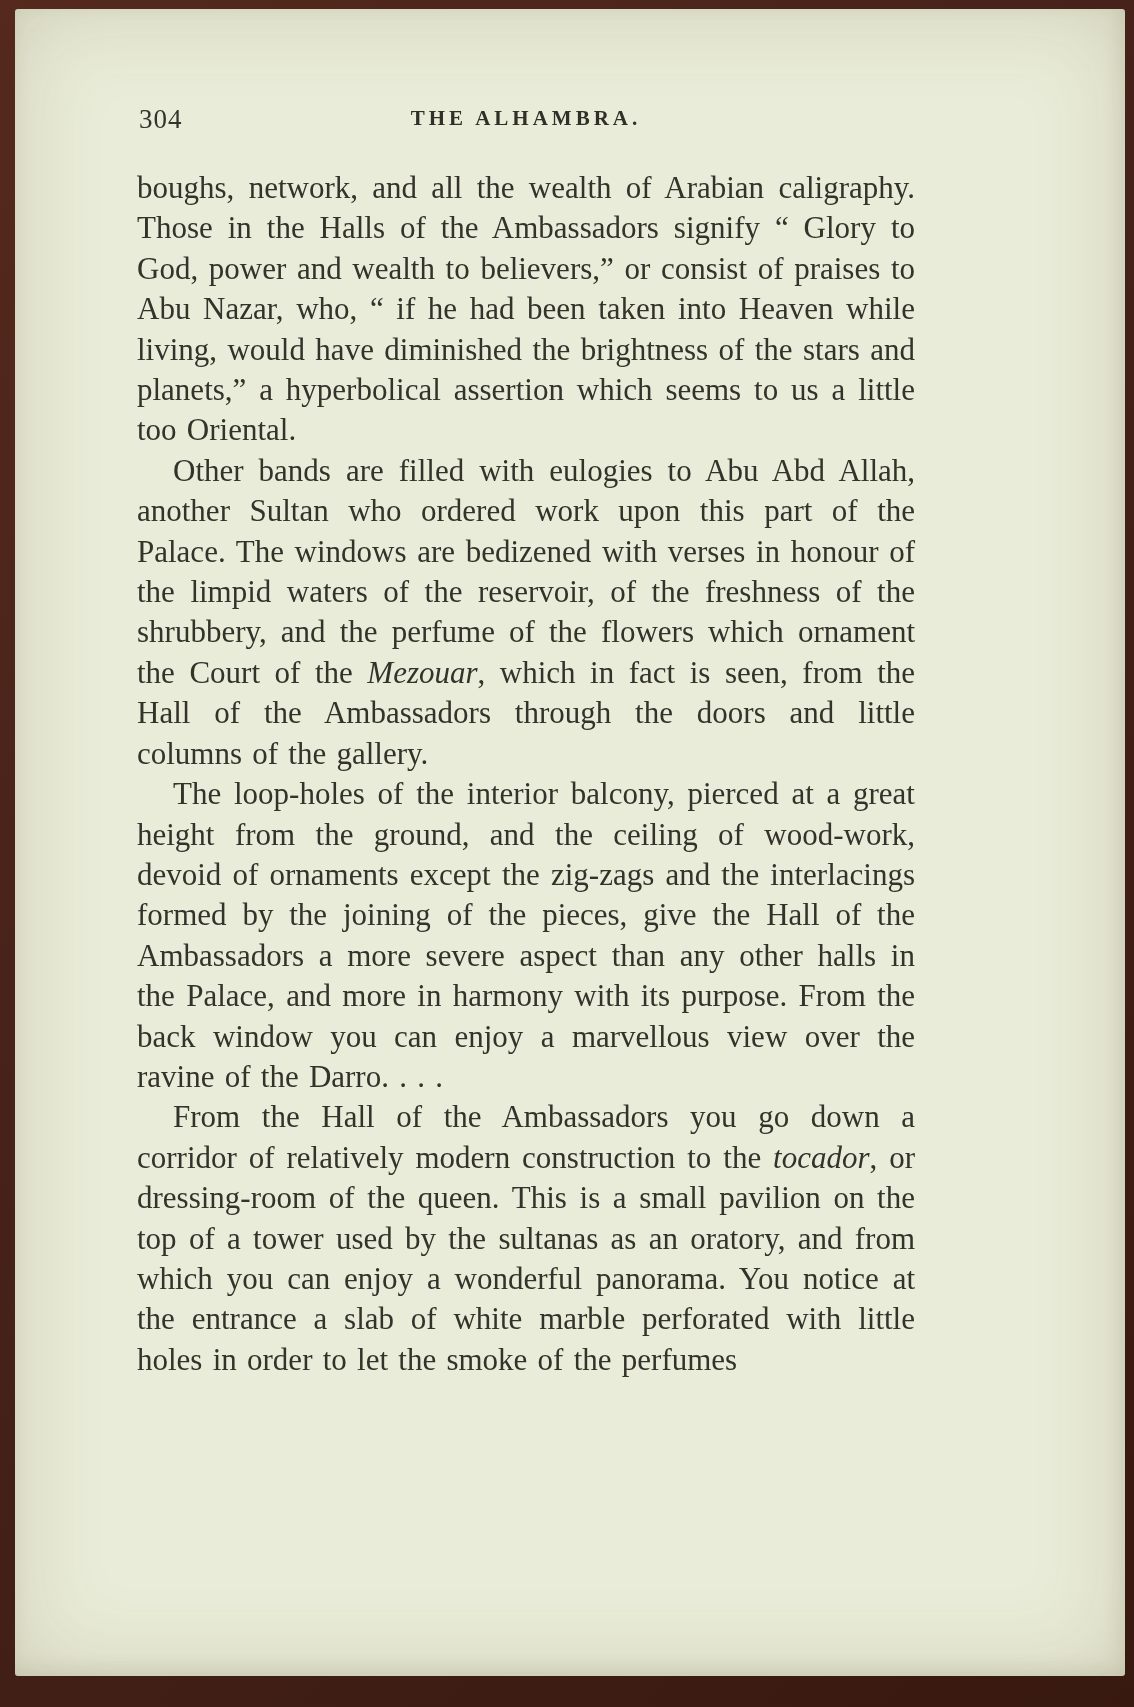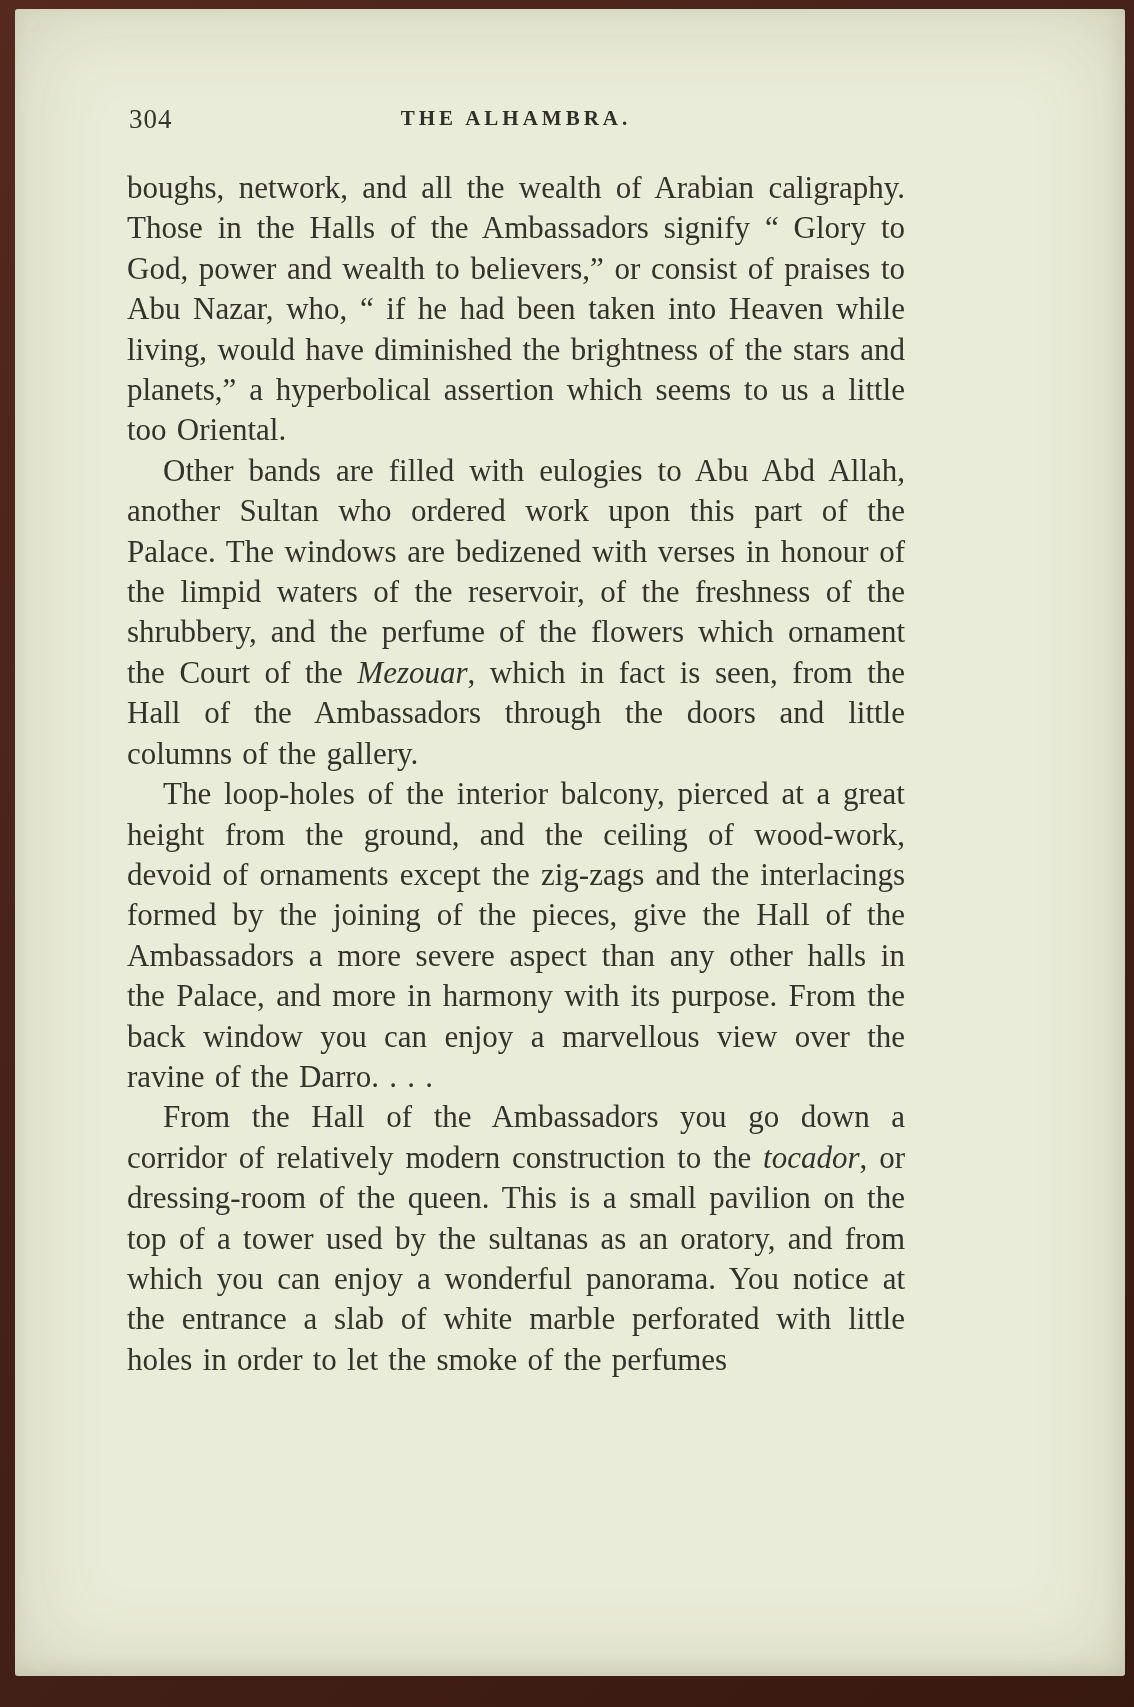--- a/index.html
+++ b/index.html
@@ -24,21 +24,21 @@
     background: #e9ecd8;
     border-radius: 3px;
     box-shadow:
       inset 0 0 90px rgba(95, 75, 40, 0.18),
       inset -4px -6px 18px rgba(95, 75, 40, 0.12);
     color: #32312a;
   }
   .content {
     position: absolute;
     top: 0;
-    left: 112px;
+    left: 122px;
     width: 778px;
   }
   .page-head {
     position: relative;
     margin-top: 95px;
     height: 40px;
   }
   .pagenum {
     position: absolute;
     left: 2px;

